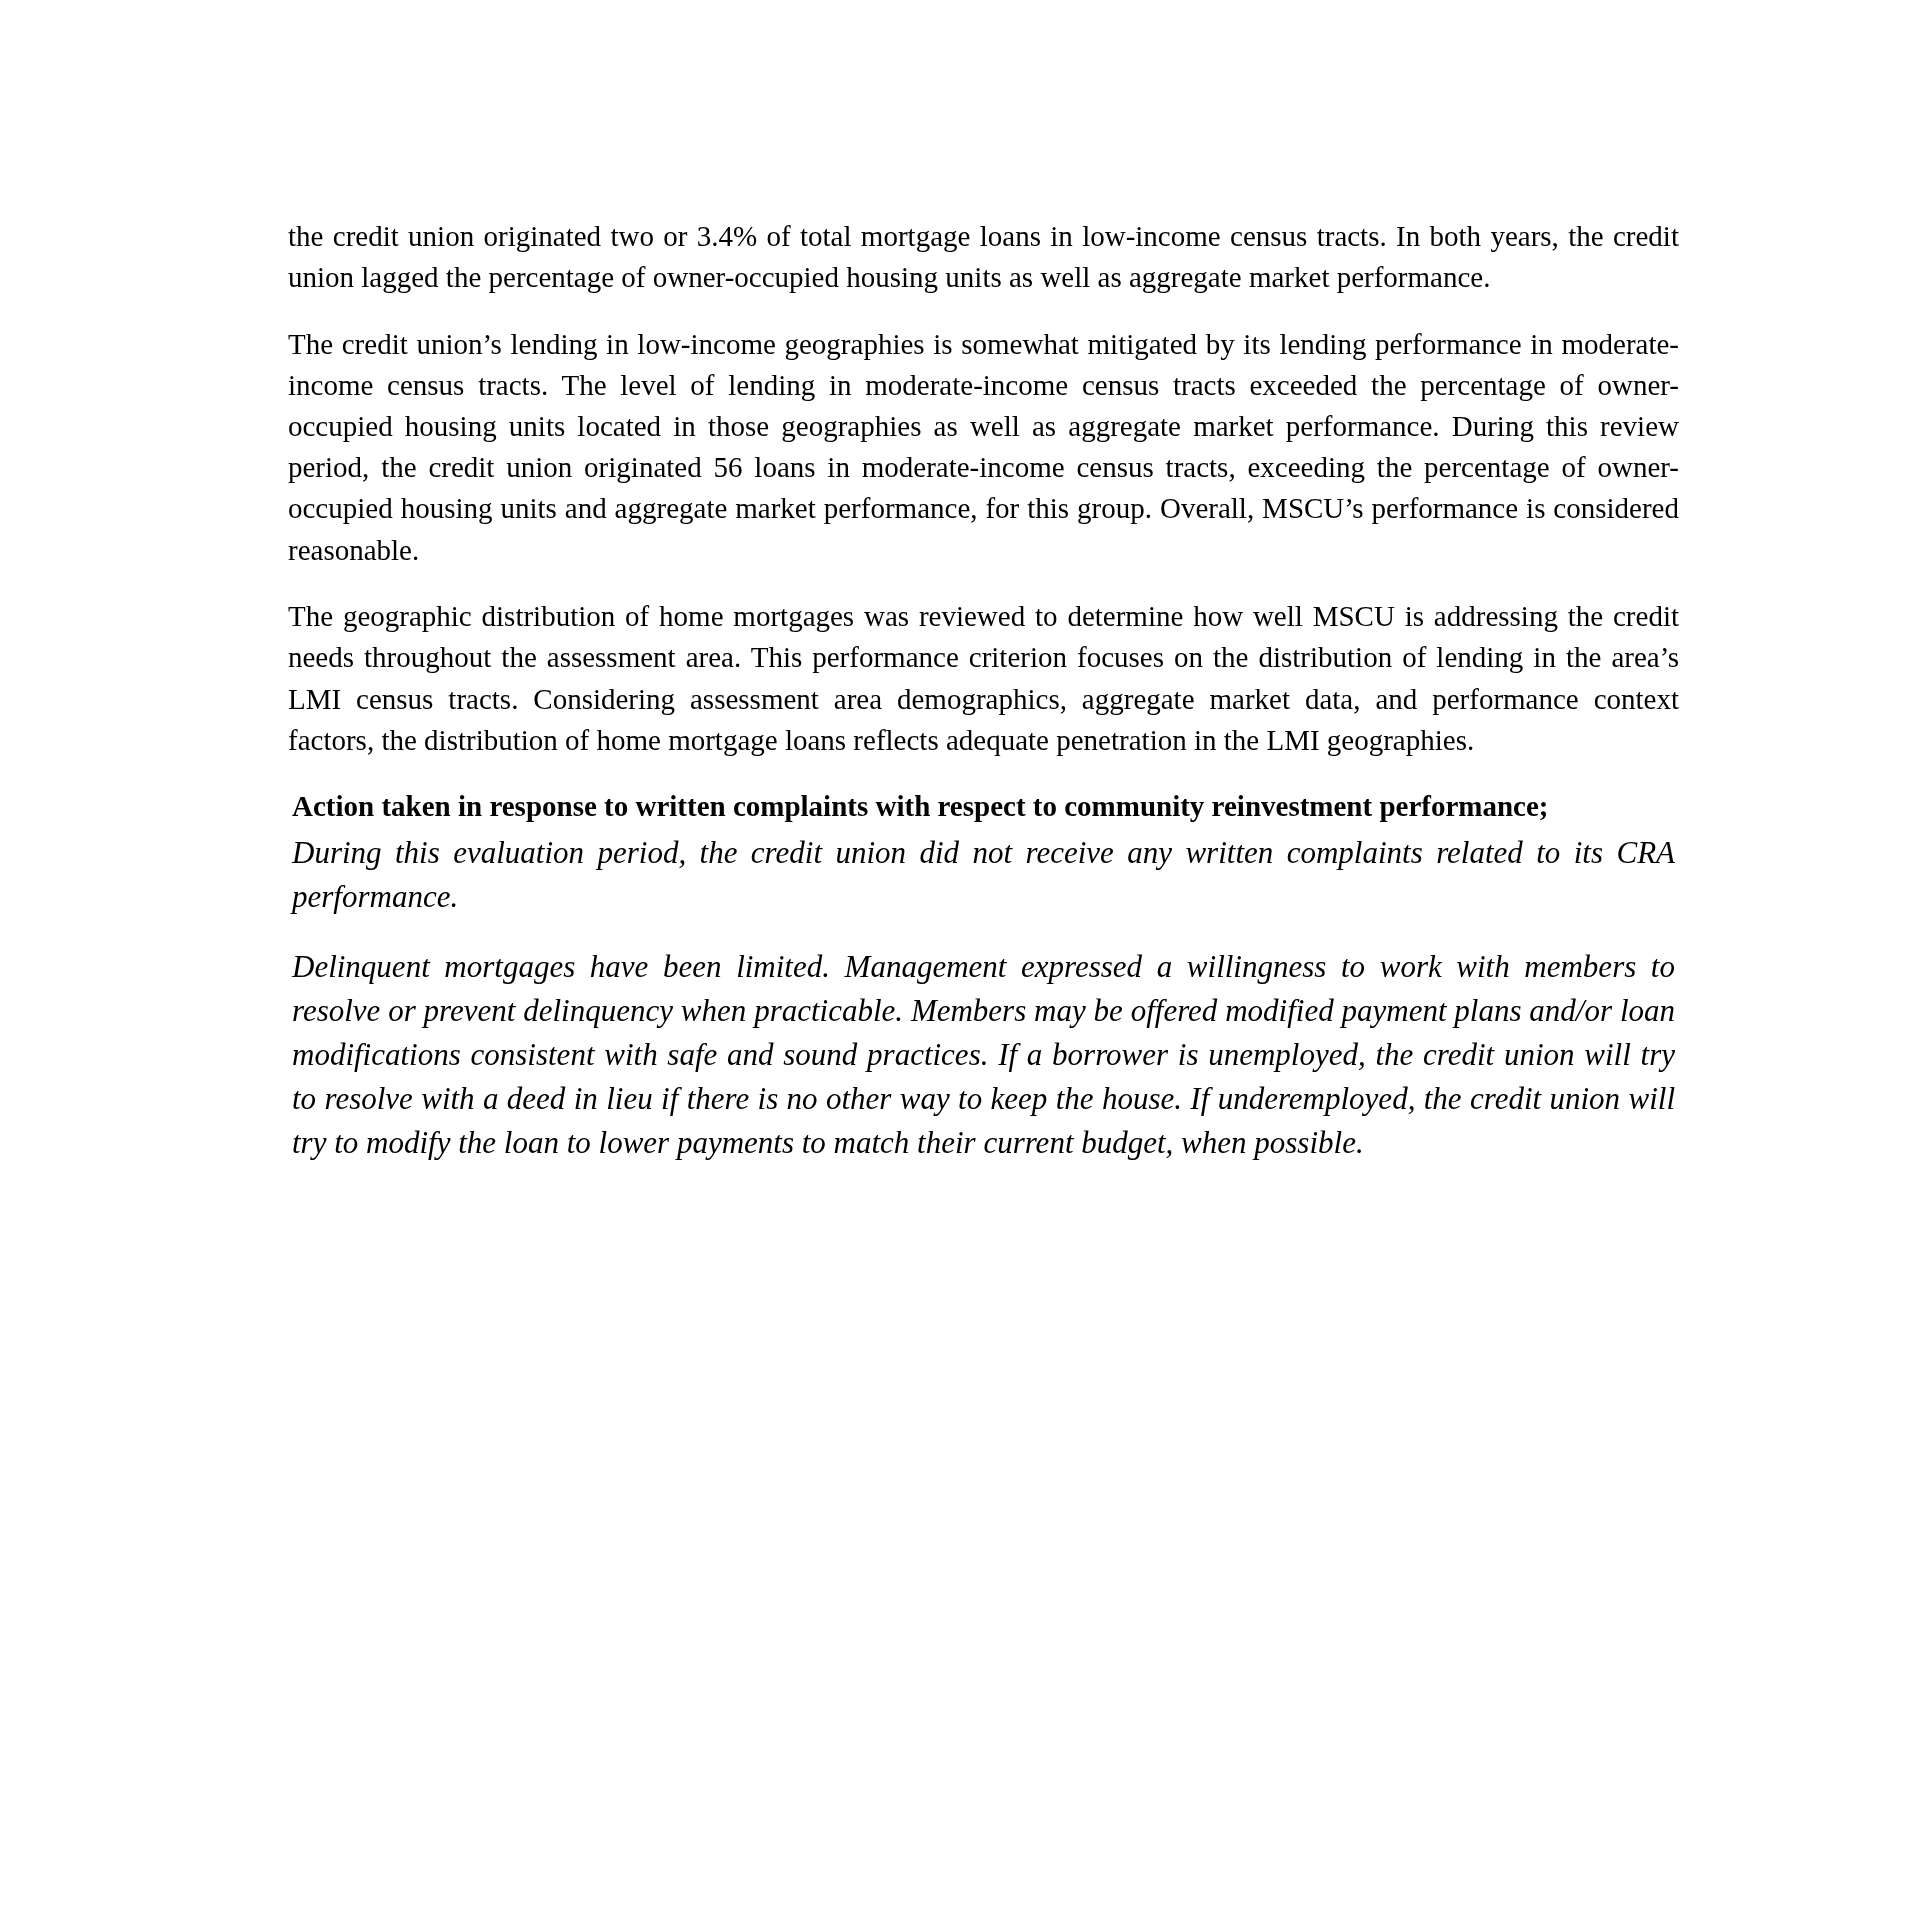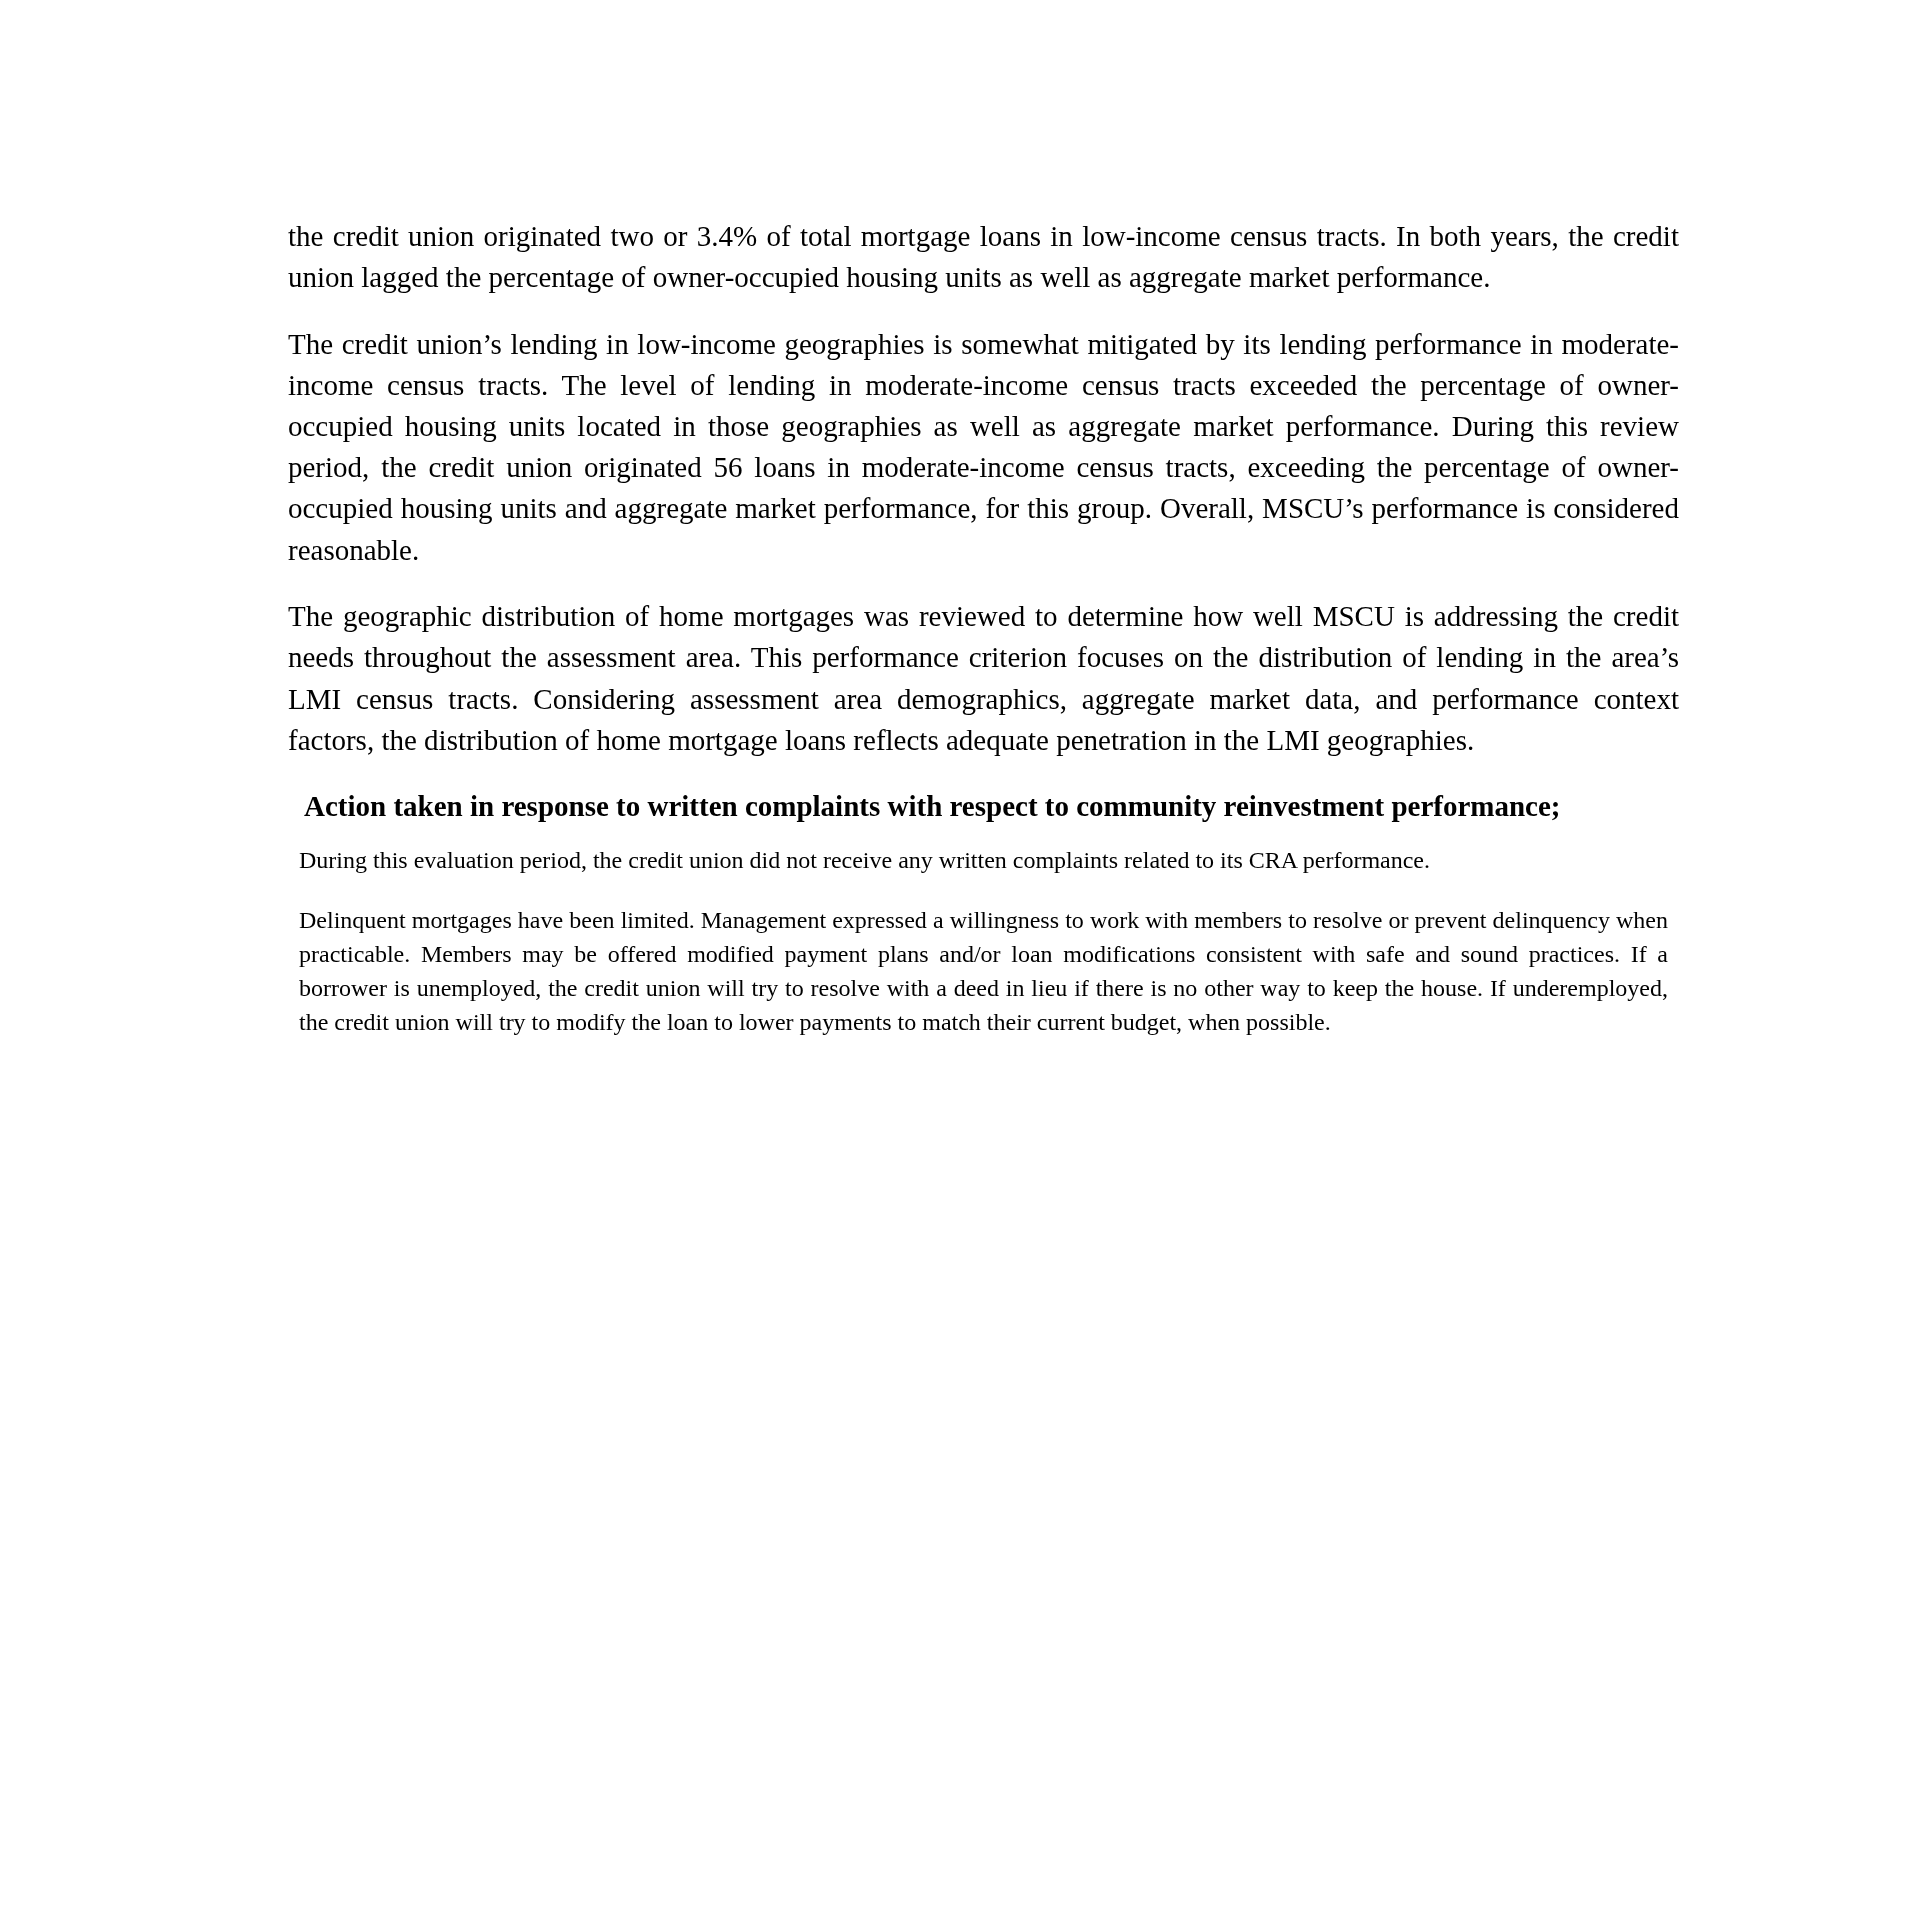--- a/index.html
+++ b/index.html
@@ -32,28 +32,29 @@
     hyphens: none;
   }
   .section {
     margin: 0 0 25.4px 0;
   }
   .section-heading {
     font-size: 29px;
     line-height: 1.42;
     font-weight: bold;
     text-align: left;
-    margin: 16px;
+    margin: 4px;
   }
   .section-body {
-    font-size: 24px;
+    font-size: 31px;
     line-height: 1.42;
     text-align: justify;
     text-justify: inter-word;
-    margin: 11px;
+    margin: 4px;
+    font-style: italic;
   }
 </style>
 </head>
 <body>
 
 <div class="page">
 
   <div class="content">
 
     <p class="body-para">the credit union originated two or 3.4% of total mortgage loans in low-income census tracts.  In both years, the credit union lagged the percentage of owner-occupied housing units as well as aggregate market performance.</p>

